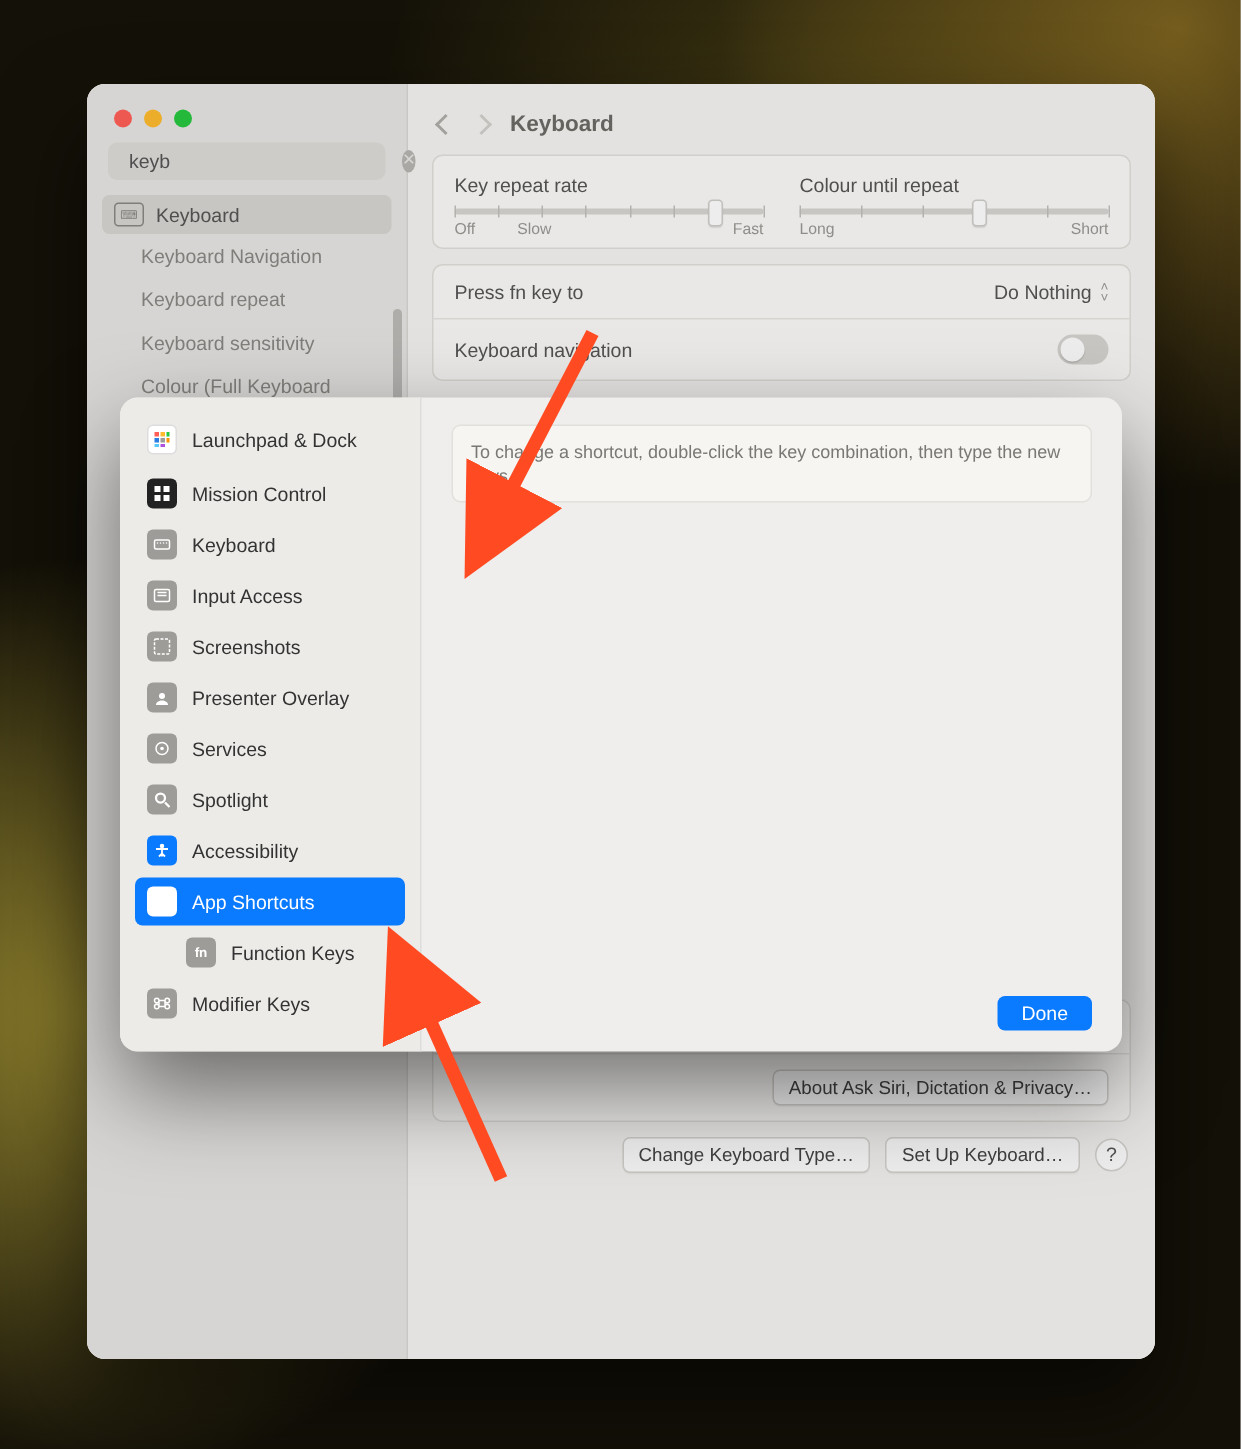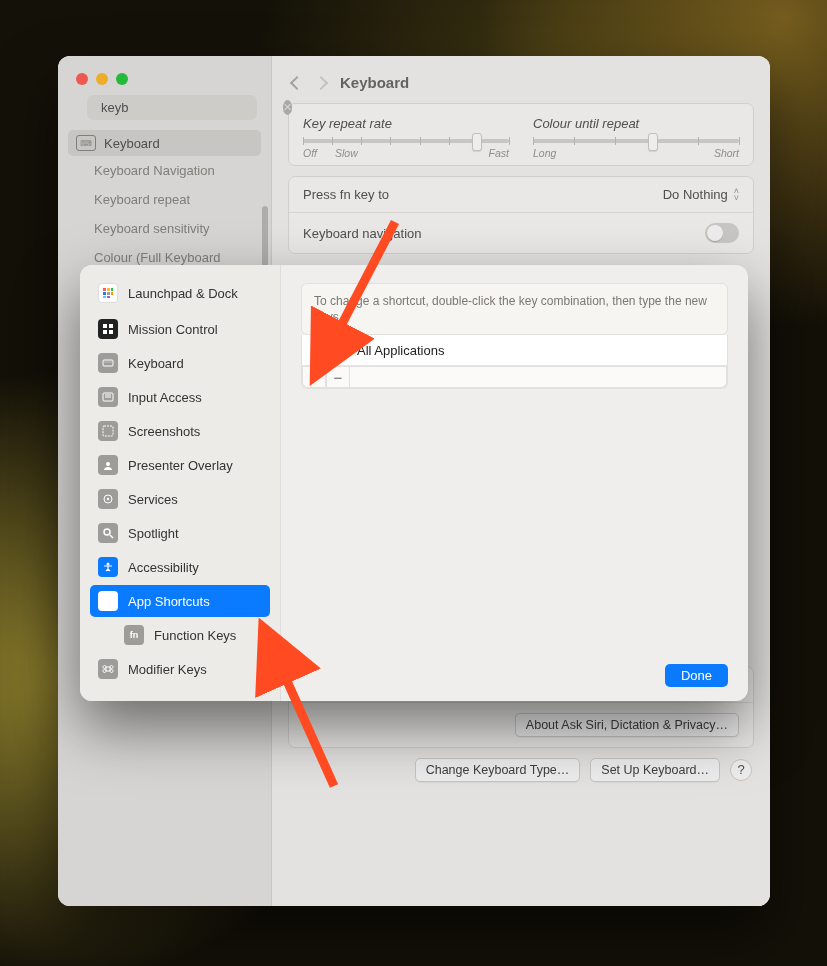--- a/index.html
+++ b/index.html
@@ -24,21 +24,21 @@
     position: absolute; inset: 0; background: rgba(0,0,0,0.07);
     border-radius: 12px; pointer-events: none; z-index: 2;
   }
   .sidebar-main {
     width: 214px; background: #e8e6e3; border-right: 1px solid #d9d7d4;
     display: flex; flex-direction: column; position: relative;
   }
   .traffic { display: flex; gap: 8px; padding: 17px 18px 10px; }
   .tl { width: 12px; height: 12px; border-radius: 50%; }
   .tl.r { background: #ff5f57; } .tl.y { background: #febc2e; } .tl.g { background: #28c840; }
-  .search-wrap { padding: 0 14px 10px; margin-left: 15px; }
+  .search-wrap { padding: 0 14px 10px; }
   .search {
     display: flex; align-items: center; gap: 6px;
     background: #dedcd9; border-radius: 6px; padding: 5px 8px;
   }
   .search svg { width: 14px; height: 14px; fill: #8a8884; }
   .search input {
     flex: 1; border: none; background: transparent; outline: none;
     font-size: 13px; color: #555;
   }
   .clear { width: 15px; height: 15px; border-radius: 50%; background: #b7b5b1; color: #e8e6e3; font-size: 11px; line-height: 15px; text-align: center; }
@@ -74,21 +74,21 @@
   .panel {
     margin: 0 16px 10px; border: 1px solid #e1dfdb; border-radius: 7px;
     background: #fbfaf8;
   }
   .panel-row {
     padding: 10px 14px; display: flex; justify-content: space-between; align-items: center;
     font-size: 13px; color: #555; gap: 30px;
   }
   .panel-row + .panel-row { border-top: 1px solid #e7e5e1; }
   .sliders { display: flex; gap: 24px; padding: 12px 14px 6px; }
-  .slider-block { flex: 1; font-style: italic; }
+  .slider-block { flex: 1; }
   .slider-block .lbl { font-size: 13px; color: #555; margin-bottom: 8px; display: block; }
   .track {
     position: relative; height: 4px; background: #d7d5d1; border-radius: 2px; margin: 6px 0 4px;
   }
   .tick { position: absolute; top: -2px; width: 1px; height: 8px; background: #c2c0bc; }
   .knob { position: absolute; top: -6px; width: 10px; height: 18px; background: #fff;
     border: 1px solid #cfcdc9; border-radius: 3px; box-shadow: 0 1px 1px rgba(0,0,0,.1); }
   .ends { display: flex; justify-content: space-between; font-size: 10.5px; color: #9a9894; }
   .toggle { width: 34px; height: 20px; background: #d7d5d1; border-radius: 10px; position: relative; }
   .toggle::after { content:""; position: absolute; left:2px; top:2px; width:16px; height:16px; background:#fff; border-radius:50%; box-shadow:0 1px 1px rgba(0,0,0,.15); }
@@ -232,21 +232,21 @@
               <div class="tick" style="left:14%"></div>
               <div class="tick" style="left:28%"></div>
             <div class="tick" style="left:42%"></div>
               <div class="tick" style="left:57%"></div>
               <div class="tick" style="left:71%"></div>
             <div class="tick" style="left:85%"></div>
               <div class="tick" style="left:100%"></div>
             <div class="knob" style="left:82%"></div>
           </div>
           <div class="ends">
-            <span style="display:flex;gap:18px;">
+            <span style="display:flex;gap:28px;">
               <span>Off</span>
               <span>Slow</span>
             </span>
             <span>Fast</span>
           </div>
         </div>
         <div class="slider-block">
           <span class="lbl">Colour until repeat</span>
           <div class="track">
             <div class="tick" style="left:0%"></div>
@@ -429,32 +429,20 @@
           <svg viewBox="0 0 12 12">
             <path d="M4 4h4v4H4zM4 4c0-2-3-2-3 0s3 2 3 0zM8 4c0-2 3-2 3 0s-3 2-3 0zM4 8c0 2-3 2-3 0s3-2 3 0zM8 8c0 2 3 2 3 0s-3-2-3 0z" fill="none" stroke="#fff"></path>
           </svg>
         </span>
         <span>Modifier Keys</span>
       </div>
     </div>
 
   <div class="sheet-main">
     <div class="hint">To change a shortcut, double-click the key combination, then type the new keys.</div>
-    <div class="sc-table">
-      <div class="sc-row">
-        <span class="disc"></span>
-        <span class="app-chip"></span>
-        <span>All Applications</span>
-      </div>
-      <div class="sc-tools">
-        <div class="tool">+</div>
-        <div class="tool">−</div>
-        <div class="tool" style="flex:1;border-radius:0 0 6px 0;"></div>
-      </div>
-    </div>
 
     <div class="sheet-footer">
       <button class="done-btn">Done</button>
     </div>
   </div>
 </div>
 
 <div class="arrow" style="left:300px;top:222px;">
   <svg width="120" height="170">
     <defs>

